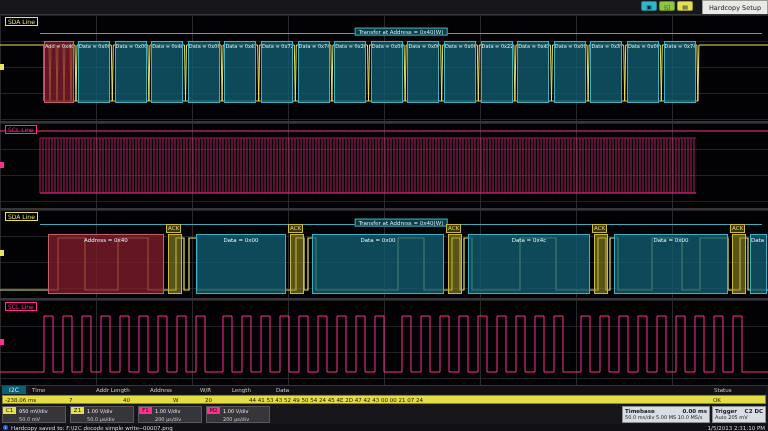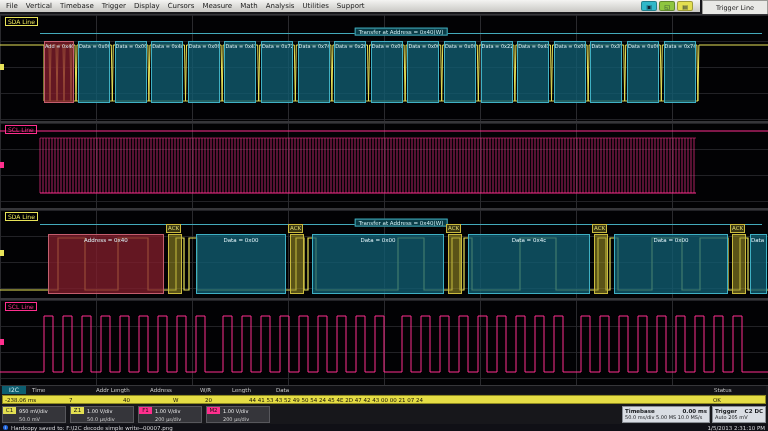--- a/index.html
+++ b/index.html
@@ -78,40 +78,27 @@
              align-items:center;gap:3px;padding:0 3px;box-sizing:border-box;}
   .iicon{width:5px;height:5px;border-radius:50%;background:#2266dd;color:#fff;font-size:4px;line-height:5px;text-align:center;flex:0 0 auto;}
   .smsg{font-size:5.5px;color:#d8d8dc;white-space:nowrap;overflow:hidden;}
   .stime{margin-left:auto;font-size:5.5px;color:#d8d8dc;white-space:nowrap;}
 </style>
 </head>
 <body>
 
 <div class="screen">
 
-  <div class="menubar" id="menubar">
-      <span class="menu-item">File</span>
-      <span class="menu-item">Vertical</span>
-      <span class="menu-item">Timebase</span>
-      <span class="menu-item">Trigger</span>
-      <span class="menu-item">Display</span>
-      <span class="menu-item">Cursors</span>
-      <span class="menu-item">Measure</span>
-      <span class="menu-item">Math</span>
-      <span class="menu-item">Analysis</span>
-      <span class="menu-item">Utilities</span>
-      <span class="menu-item">Support</span>
-    </div>
   <div class="quickbtns" id="quickbtns">
       <span class="qbtn" style="background: rgb(47, 183, 201);">▣</span>
       <span class="qbtn" style="background: rgb(143, 198, 63);">◱</span>
       <span class="qbtn" style="background: rgb(227, 223, 81);">▤</span>
     </div>
   <div class="trigger-setup">
-    <span>Trigger Line</span>
+    <span>Hardcopy Setup</span>
   </div>
 
   <div class="panel p1">
     <svg id="wave1" class="wave" width="768" height="106">
         <path d="M0,30 H44 V86 M44,30 H49.0 L50.0,86 L51.0,30 H56.0 L57.0,86 L58.0,30 H63.0 L64.0,86 L65.0,30 H70.0 L71.0,86 L72.0,30 H75.0 L76.0,86 L77.0,30 H111.3 L112.3,86 L113.3,30 H147.9 L148.9,86 L149.9,30 H184.5 L185.5,86 L186.5,30 H221.1 L222.1,86 L223.1,30 H257.7 L258.7,86 L259.7,30 H294.3 L295.3,86 L296.3,30 H330.9 L331.9,86 L332.9,30 H367.5 L368.5,86 L369.5,30 H404.1 L405.1,86 L406.1,30 H440.7 L441.7,86 L442.7,30 H477.3 L478.3,86 L479.3,30 H513.9 L514.9,86 L515.9,30 H550.5 L551.5,86 L552.5,30 H587.1 L588.1,86 L589.1,30 H623.7 L624.7,86 L625.7,30 H660.3 L661.3,86 L662.3,30 H696.9 L697.9,86 L698.9,30 H768" stroke="#e8e359" fill="none" stroke-width="1"></path>
         <path d="M44,86 H698" stroke="#e8e359" fill="none" stroke-width="1" opacity="0.9"></path>
       </svg>
     <div class="dheader h1">
       <span class="dhlabel">Transfer at Address = 0x40(W)</span>
     </div>

